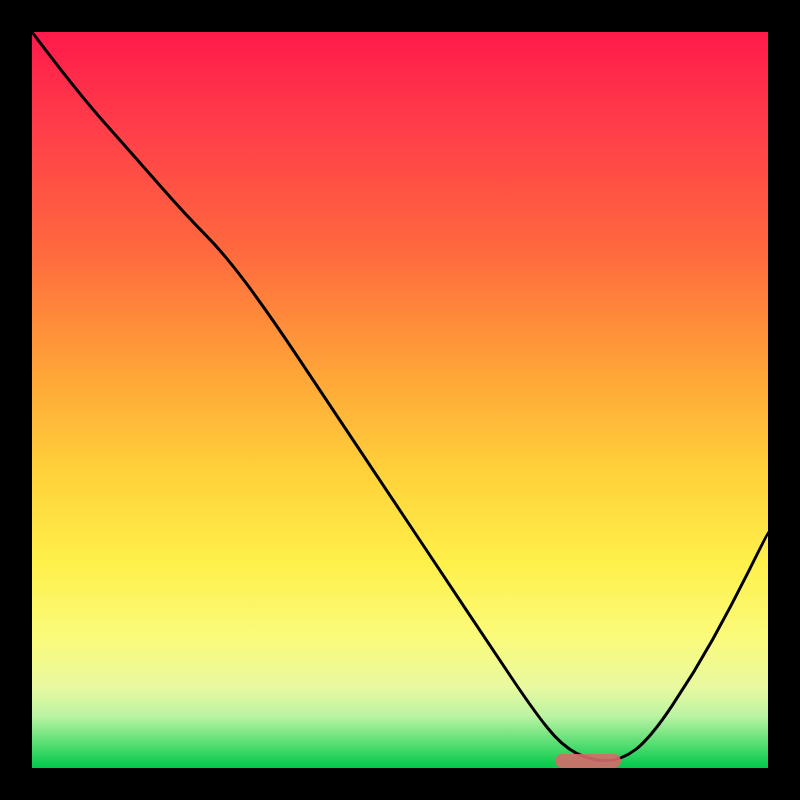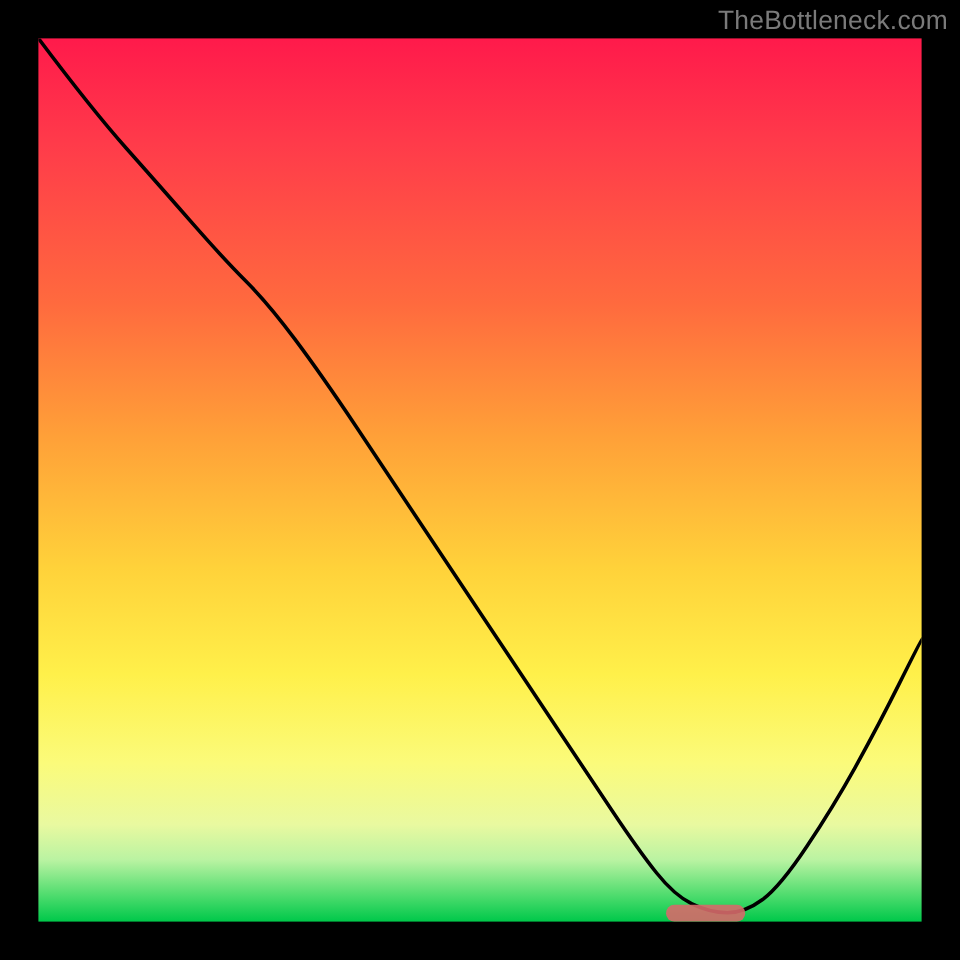--- a/index.html
+++ b/index.html
@@ -72,15 +72,14 @@
 
 <div class="frame">
 
   <div class="plot-area">
     <svg class="curve" viewBox="0 0 736 736" preserveAspectRatio="none">
       <path id="curve-path" d="M 0.0 0.0 Q 44.2 58.9 73.6 92.0 Q 103.0 125.1 128.8 154.6 Q 154.6 184.0 173.0 202.4 Q 191.4 220.8 213.4 250.2 Q 235.5 279.7 265.0 323.8 Q 294.4 368.0 323.8 412.2 Q 353.3 456.3 382.7 500.5 Q 412.2 544.6 434.2 577.8 Q 456.3 610.9 478.4 644.0 Q 500.5 677.1 515.2 695.5 Q 529.9 713.9 544.6 721.3 Q 559.4 728.6 574.1 728.6 Q 588.8 728.6 603.5 717.6 Q 618.2 706.6 640.3 673.4 Q 662.4 640.3 680.8 607.2 Q 699.2 574.1 717.6 537.3 T 736.0 500.5" fill="none" stroke="#000" stroke-width="3" stroke-linejoin="round" stroke-linecap="round"></path>
     </svg>
     <div id="optimum" class="optimum-band" style="left: 522.56px; width: 66.24px; top: 721.64px;"></div>
   </div>
 
-  <div class="watermark">TheBottleneck.com</div>
 
 </div>
 
 </body></html>

